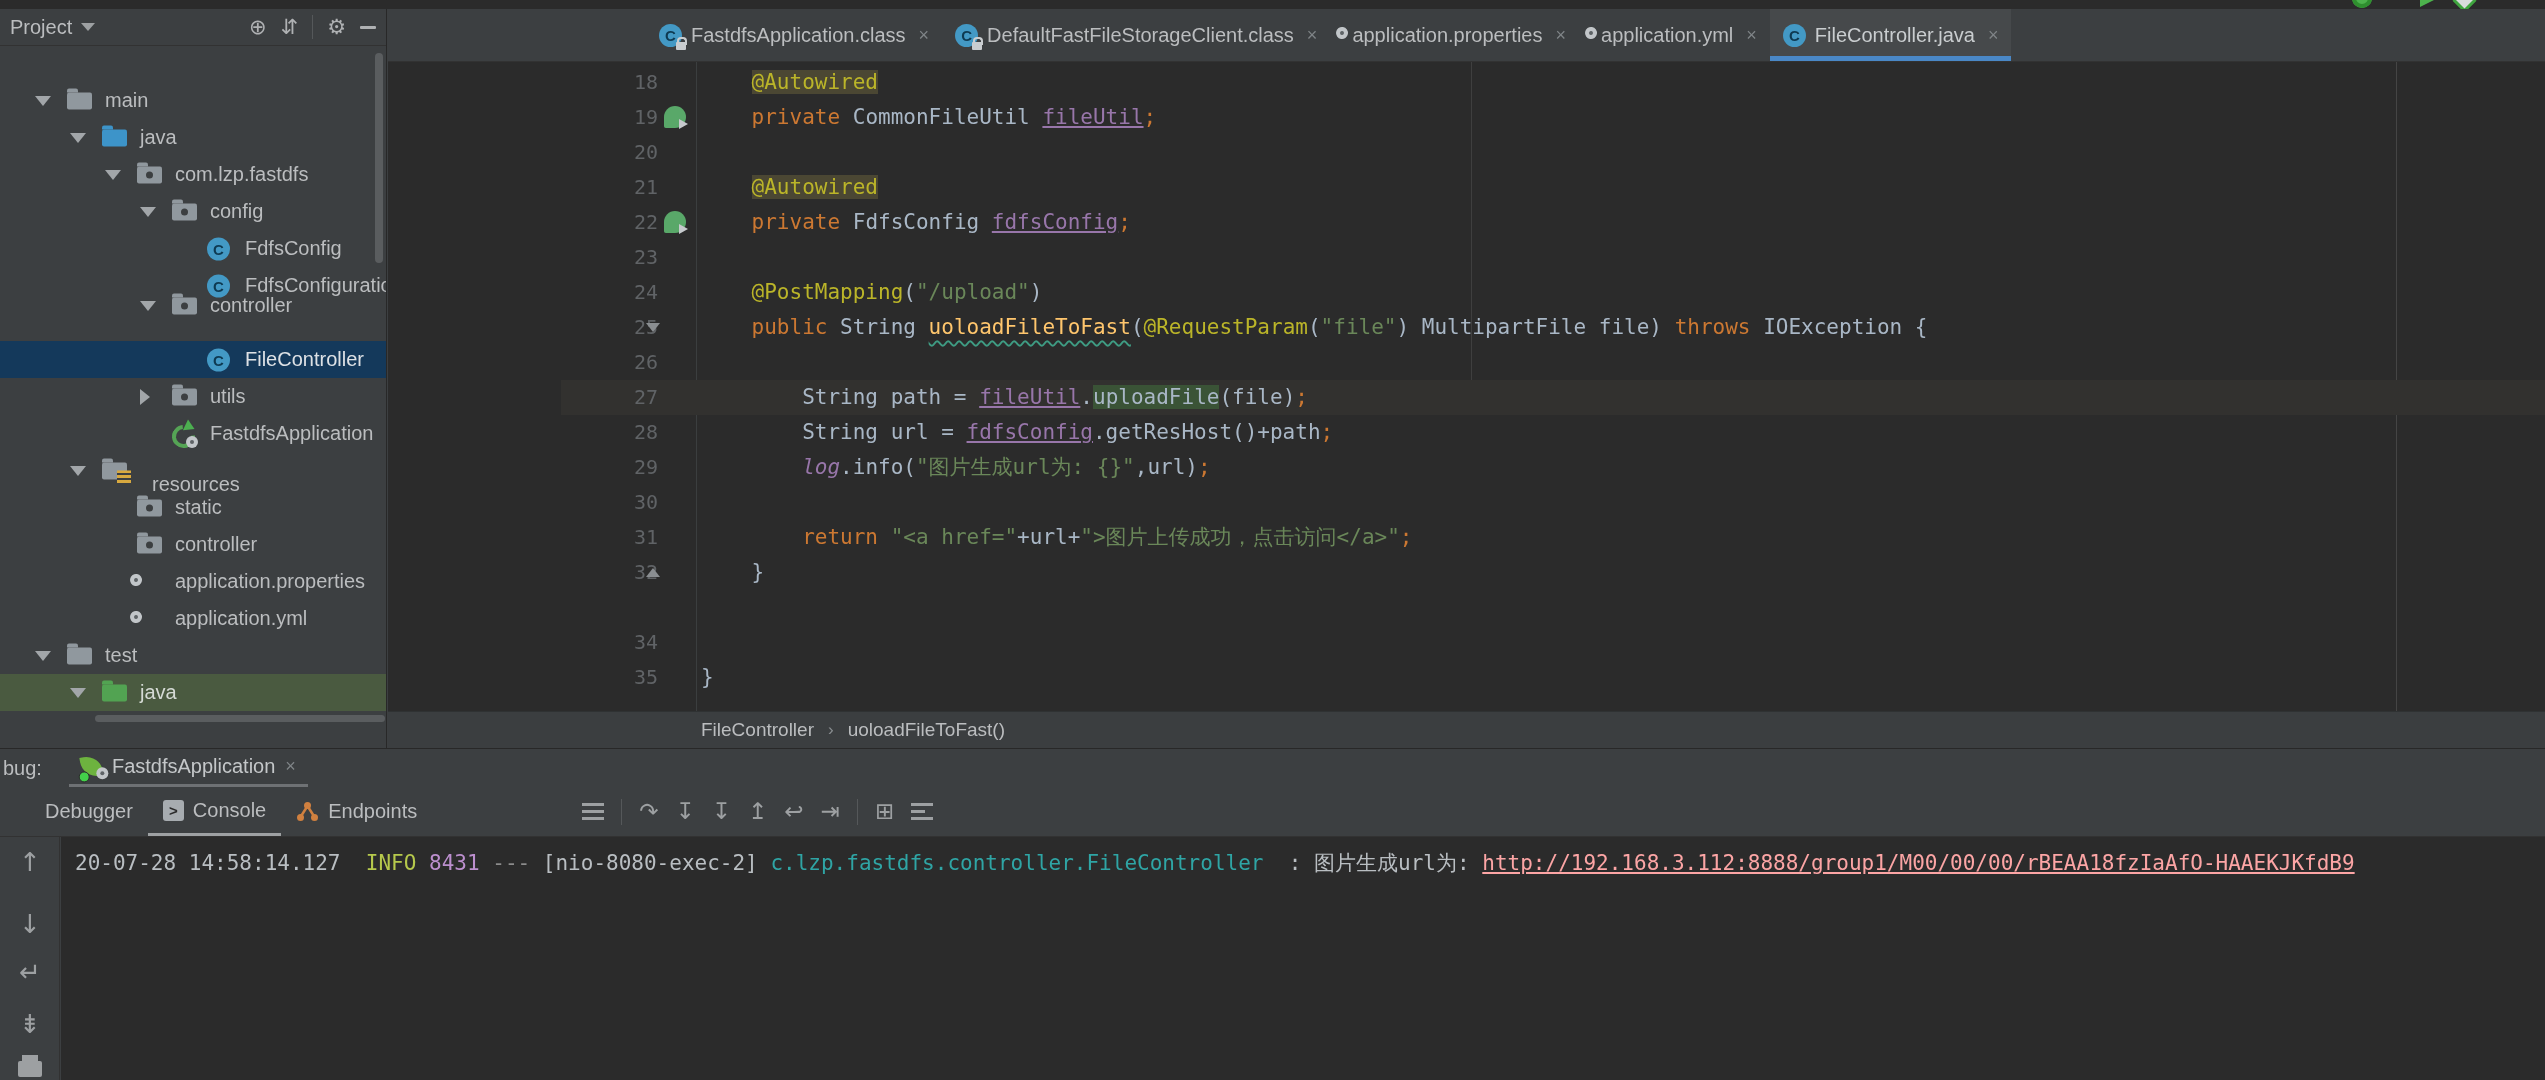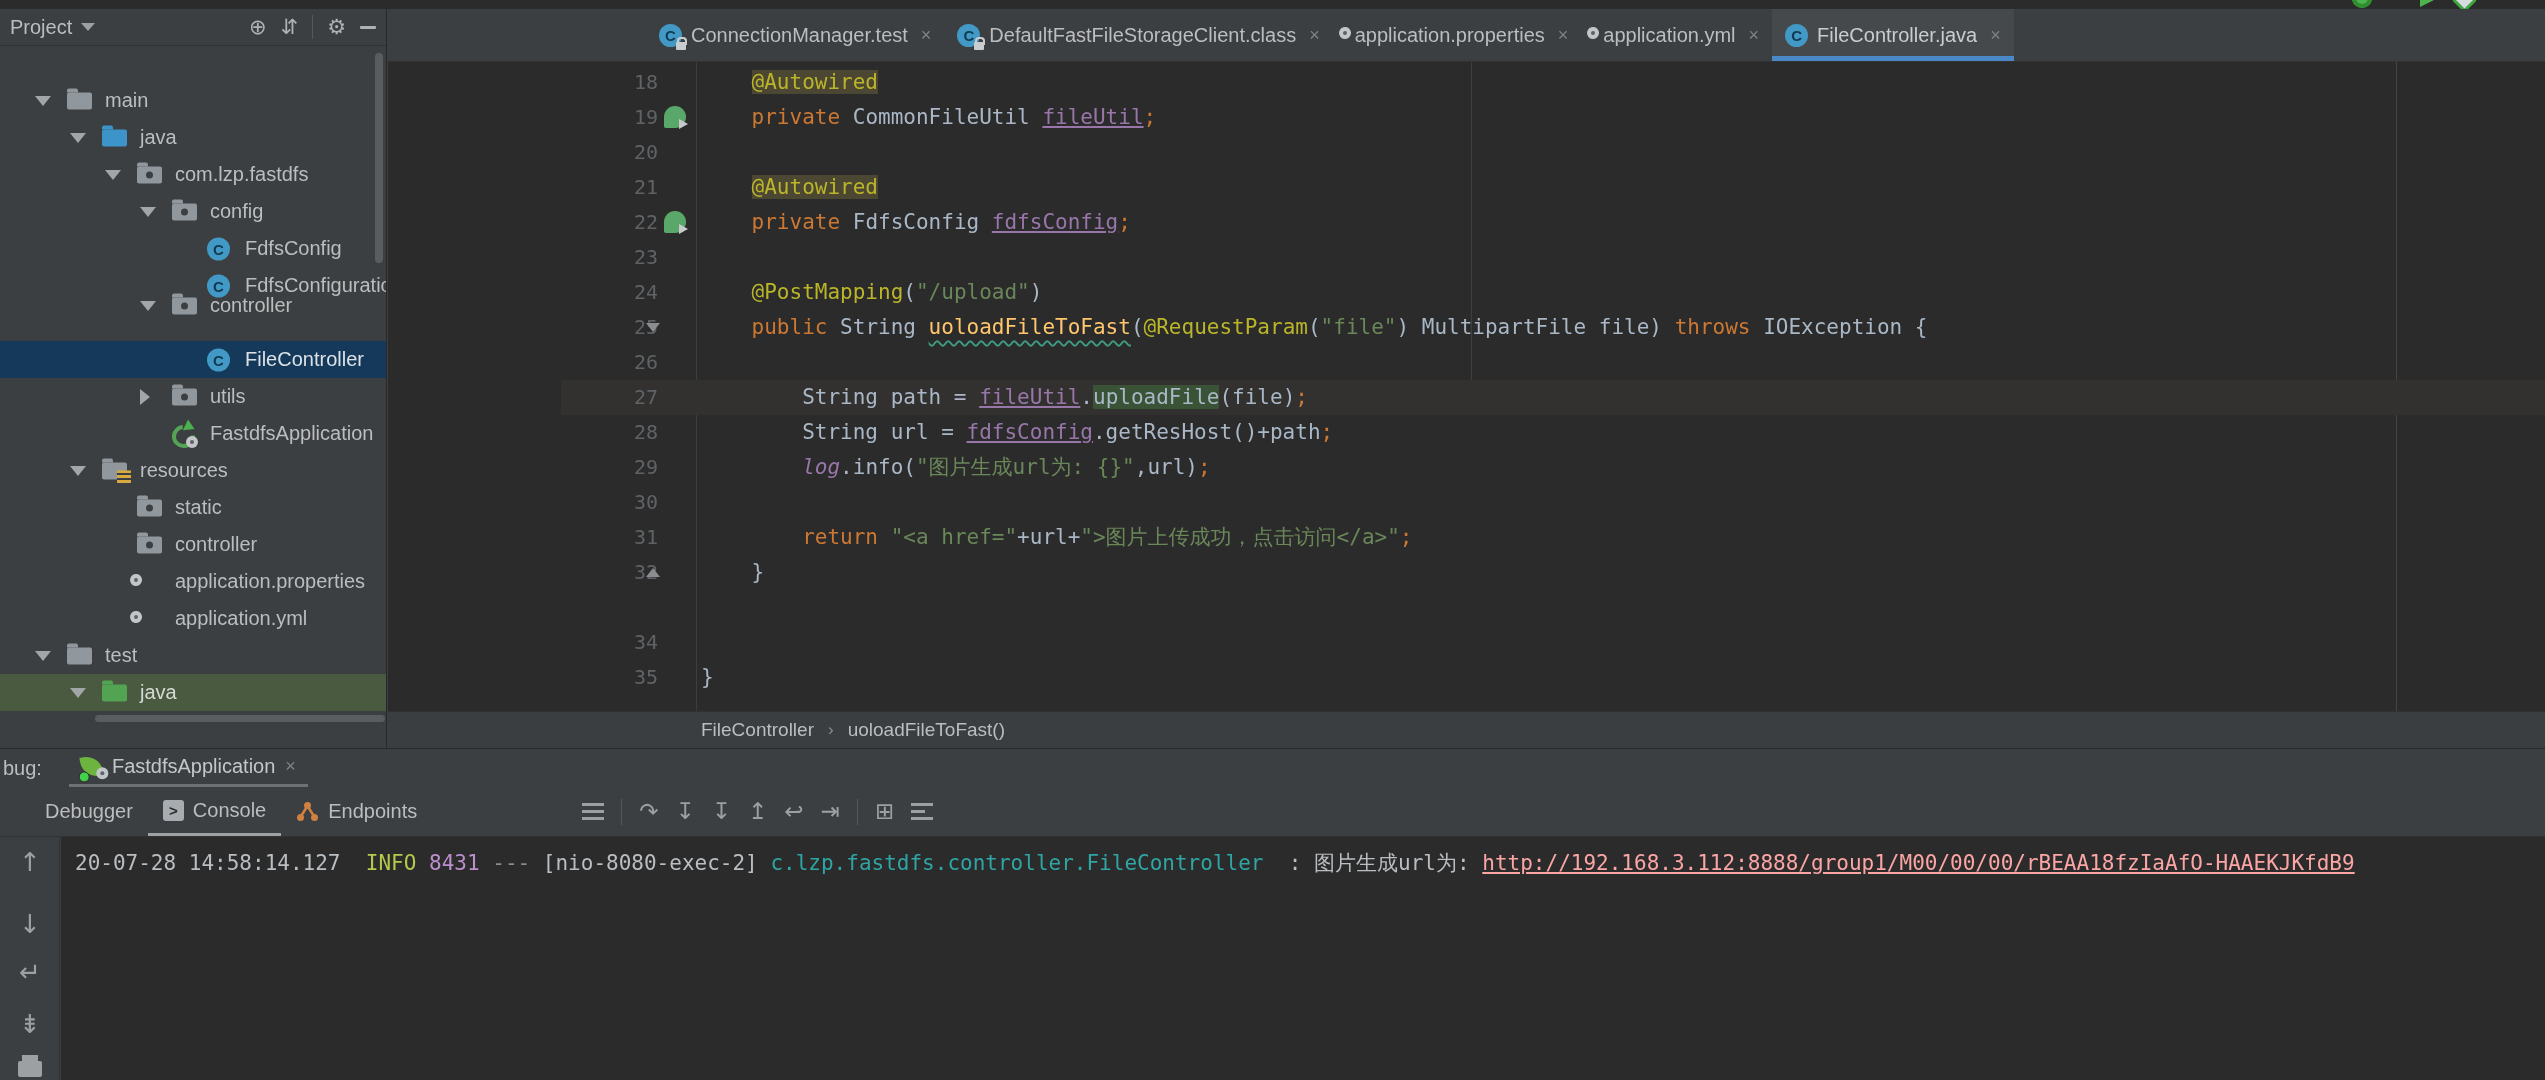--- a/index.html
+++ b/index.html
@@ -242,21 +242,21 @@
           </span>
           <span class="tlabel" style="left: 210px;">FastdfsApplication</span>
         </div>
         <div class="trow" style="top: 405px;">
           <span class="ar-d" style="left: 70px;"></span>
           <span class="tico" style="left: 102px;">
             <span class="fold" style="position:relative">
               <span class="stripes"></span>
             </span>
           </span>
-          <span class="tlabel" style="left: 140px;">resources</span>
+          <span class="tlabel" style="left: 152px; margin-top: 14px;">resources</span>
         </div>
         <div class="trow" style="top: 442px;">
           <span class="tico" style="left: 137px;">
             <span class="fold pkg"></span>
           </span>
           <span class="tlabel" style="left: 175px;">static</span>
         </div>
         <div class="trow" style="top: 479px;">
           <span class="tico" style="left: 137px;">
             <span class="fold pkg"></span>
@@ -289,21 +289,21 @@
     <div class="vscroll"></div>
     <div class="hscroll"></div>
   </div>
 
   <div class="editor">
     <div class="tabbar">
         <div class="tab">
           <span class="tico" style="position: static; transform: none;">
             <span class="cic">C<span class="lk"></span></span>
           </span>
-          <span>ConnectionManager.test</span>
+          <span>FastdfsApplication.class</span>
           <span class="tx">×</span>
         </div>
         <div class="tab">
           <span class="tico" style="position: static; transform: none;">
             <span class="cic">C<span class="lk"></span></span>
           </span>
           <span>DefaultFastFileStorageClient.class</span>
           <span class="tx">×</span>
         </div>
         <div class="tab">

